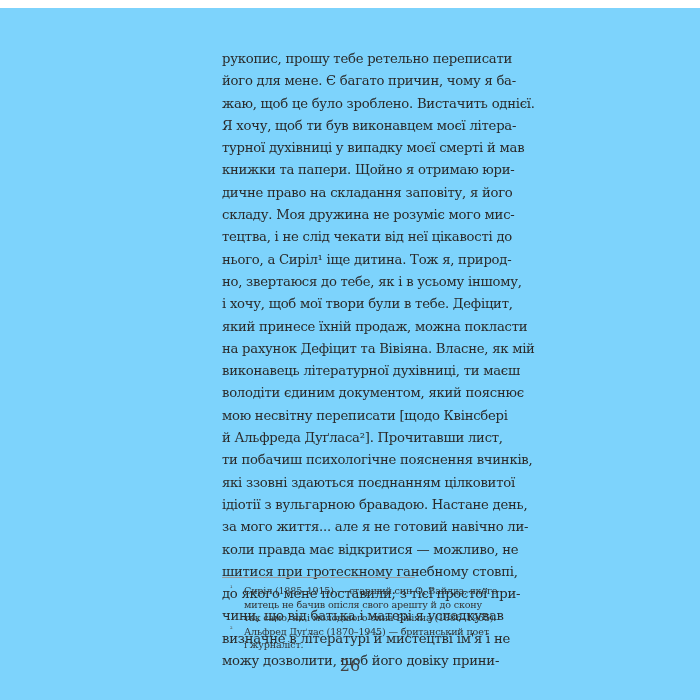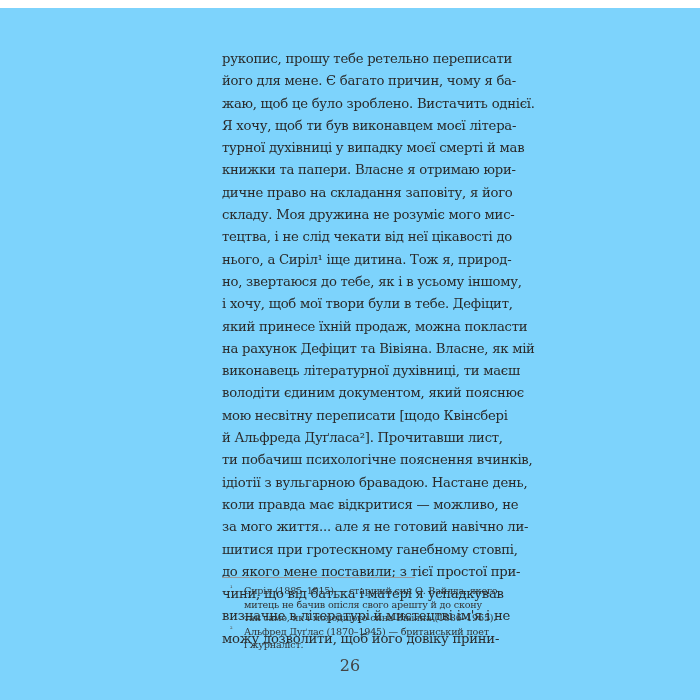--- a/index.html
+++ b/index.html
@@ -38,37 +38,38 @@
 </head>
 <body>
 
 <div class="page">
   <div class="body-text" id="body-text">
       <span class="line">рукопис, прошу тебе ретельно переписати</span>
       <span class="line">його для мене. Є багато причин, чому я ба-</span>
       <span class="line">жаю, щоб це було зроблено. Вистачить однієї.</span>
       <span class="line">Я хочу, щоб ти був виконавцем моєї літера-</span>
       <span class="line">турної духівниці у випадку моєї смерті й мав</span>
-      <span class="line">книжки та папери. Власне я отримаю юри-</span>
+      <span class="line">книжки та папери. Щойно я отримаю юри-</span>
       <span class="line">дичне право на складання заповіту, я його</span>
       <span class="line">складу. Моя дружина не розуміє мого мис-</span>
       <span class="line">тецтва, і не слід чекати від неї цікавості до</span>
       <span class="line">нього, а Сиріл¹ іще дитина. Тож я, природ-</span>
       <span class="line">но, звертаюся до тебе, як і в усьому іншому,</span>
       <span class="line">і хочу, щоб мої твори були в тебе. Дефіцит,</span>
       <span class="line">який принесе їхній продаж, можна покласти</span>
       <span class="line">на рахунок Дефіцит та Вівіяна. Власне, як мій</span>
       <span class="line">виконавець літературної духівниці, ти маєш</span>
       <span class="line">володіти єдиним документом, який пояснює</span>
       <span class="line">мою несвітну переписати [щодо Квінсбері</span>
       <span class="line">й Альфреда Дуґласа²]. Прочитавши лист,</span>
       <span class="line">ти побачиш психологічне пояснення вчинків,</span>
+      <span class="line">які ззовні здаються поєднанням цілковитої</span>
       <span class="line">ідіотії з вульгарною бравадою. Настане день,</span>
+      <span class="line">за мого життя... але я не готовий навічно ли-</span>
       <span class="line">коли правда має відкритися — можливо, не</span>
-      <span class="line">за мого життя... але я не готовий навічно ли-</span>
       <span class="line">шитися при гротескному ганебному стовпі,</span>
       <span class="line">до якого мене поставили; з тієї простої при-</span>
       <span class="line">чини, що від батька і матері я успадкував</span>
       <span class="line">визначне в літературі й мистецтві ім'я і не</span>
       <span class="line last">можу дозволити, щоб його довіку прини-</span>
     </div>
   <div class="rule"></div>
   <div class="footnotes" id="footnotes">
       <div class="fn">
         <span class="fn-mark">¹</span>

